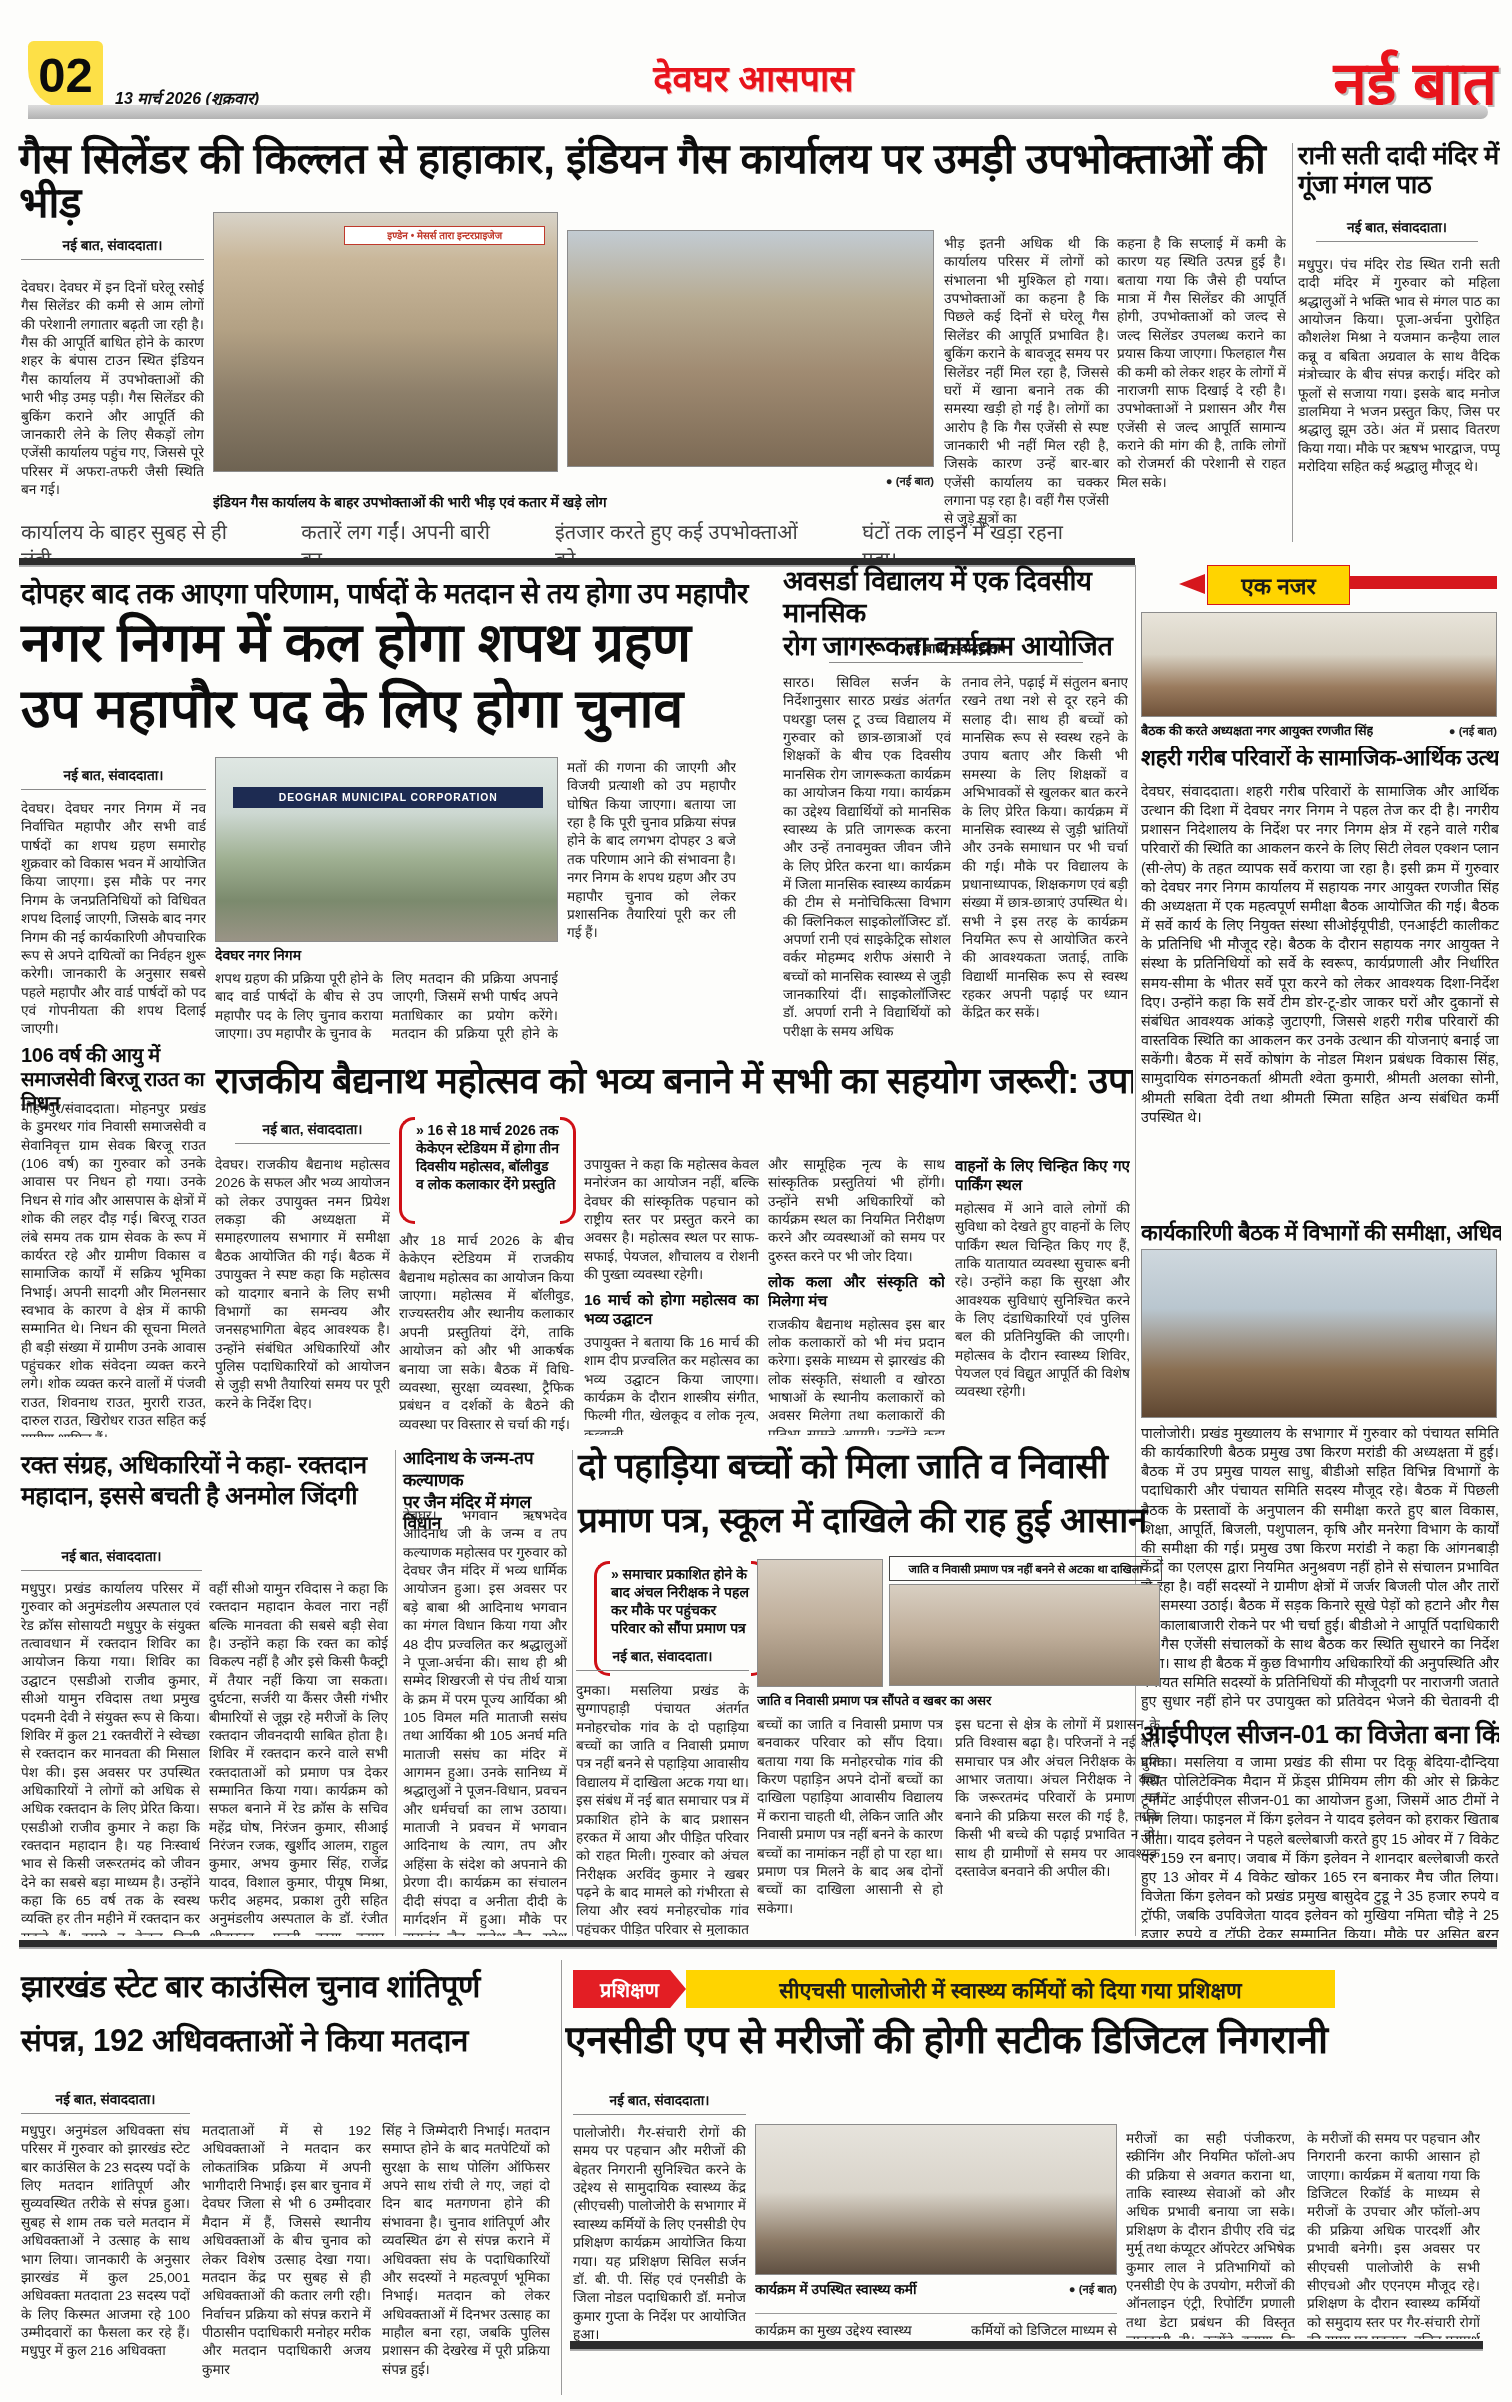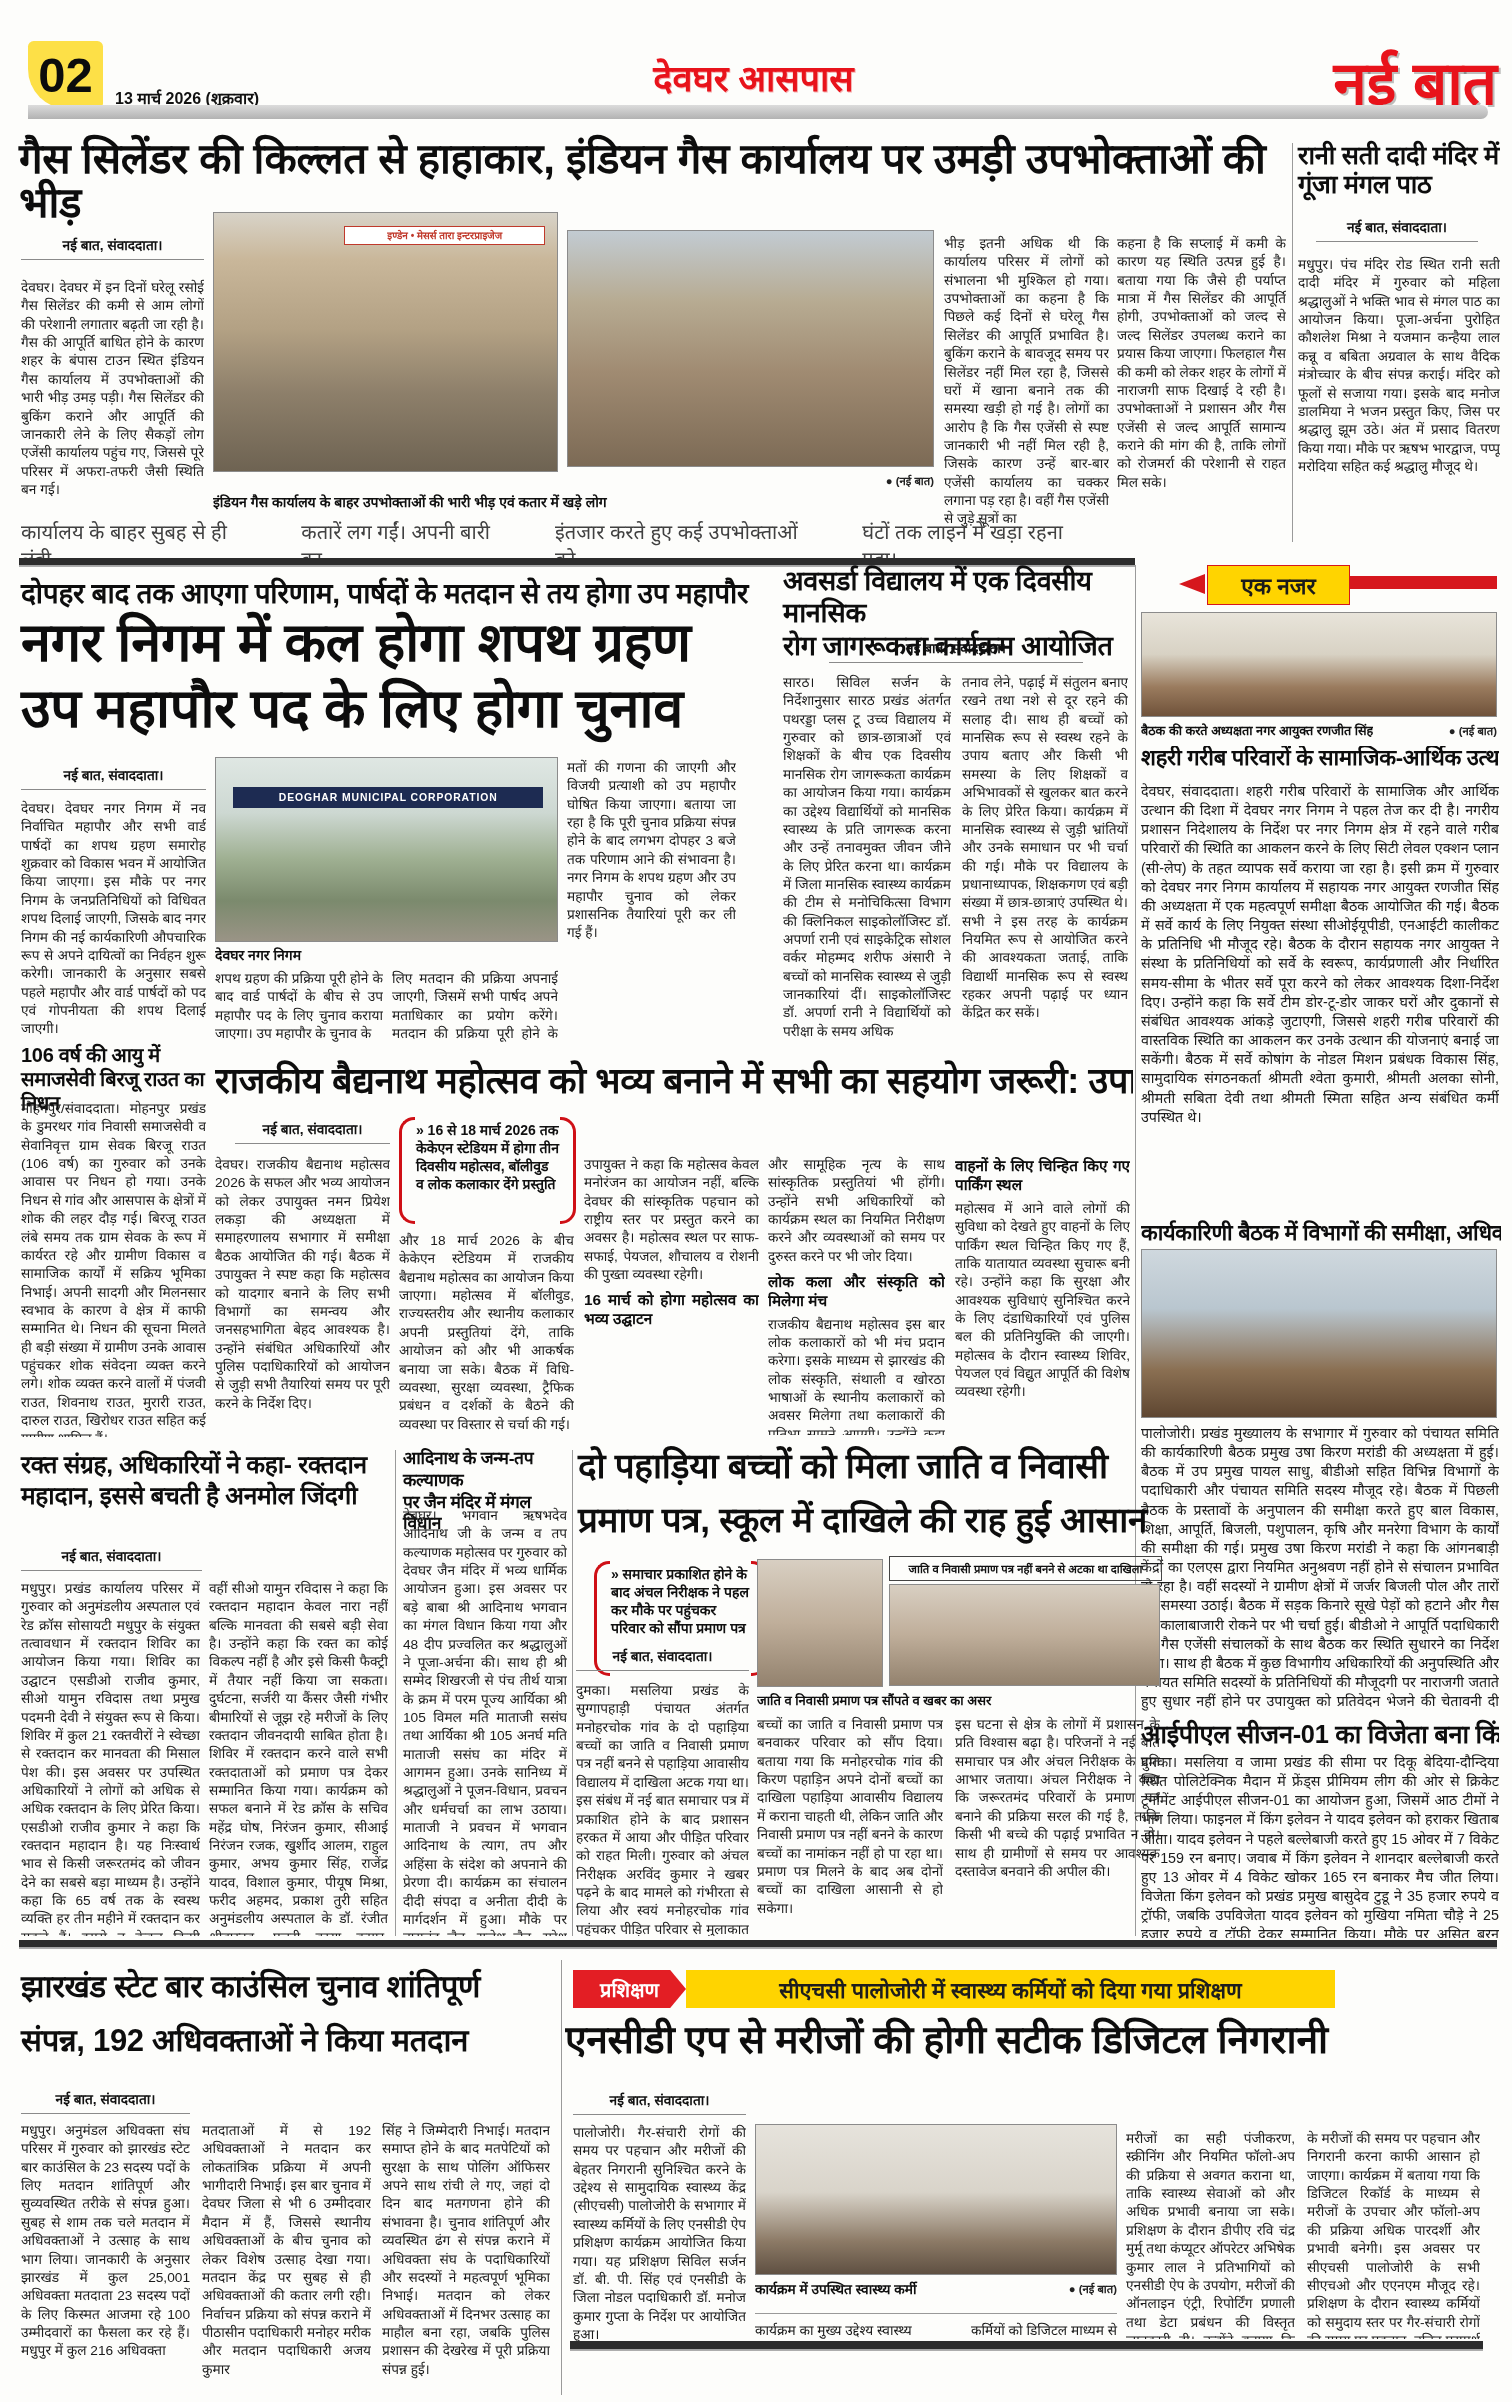--- a/index.html
+++ b/index.html
@@ -43,21 +43,21 @@
   .red{color:#e8131b;}
 </style>
 </head>
 <body>
 
 <div id="page">
 
   <div class="abs" style="left:28px;top:41px;width:75px;height:68px;background:#fde047;border-radius:5.6px 5.6px 5.6px 40px;display:flex;align-items:center;justify-content:center;">
     <span style="font-size:49px;font-weight:900;color:#0c0c0c;font-family:'Liberation Sans','DejaVu Sans',sans-serif;">02</span>
   </div>
-  <div class="abs" style="left:115px;top:87px;font-size:16px;font-weight:700;color:#111;">13 मार्च 2026 (शुक्रवार)</div>
+  <div class="abs" style="left:115px;top:87px;font-size:16px;font-weight:700;color:#111;font-style:italic;">13 मार्च 2026 (शुक्रवार)</div>
   <div class="abs red" style="left:565px;top:53px;width:377px;text-align:center;font-size:36px;font-weight:900;text-shadow:0.9px 0.9px 0 #f5b3b3;">देवघर आसपास</div>
   <div class="abs red" style="left:1224px;top:40px;width:273px;text-align:right;font-size:60px;font-weight:900;text-shadow:1.9px 1.9px 0 rgba(0,0,0,0.25);">नई बात</div>
   <div class="abs" style="left:28px;top:105px;width:1460px;height:14px;background:linear-gradient(#dcdcdc,#b2b2b2);border-radius:0 9.4px 9.4px 0;"></div>
 
   <div class="abs hl" style="left:19px;top:137px;width:1266px;font-size:42px;line-height:1.05;">गैस सिलेंडर की किल्लत से हाहाकार, इंडियन गैस कार्यालय पर उमड़ी उपभोक्ताओं की भीड़</div>
 
   <div class="abs by" style="left:21px;top:235px;width:183px;">नई बात, संवाददाता।</div>
   <div class="abs bt" style="left:21px;top:279px;width:183px;height:247px;">देवघर। देवघर में इन दिनों घरेलू रसोई गैस सिलेंडर की कमी से आम लोगों की परेशानी लगातार बढ़ती जा रही है। गैस की आपूर्ति बाधित होने के कारण शहर के बंपास टाउन स्थित इंडियन गैस कार्यालय में उपभोक्ताओं की भारी भीड़ उमड़ पड़ी। गैस सिलेंडर की बुकिंग कराने और आपूर्ति की जानकारी लेने के लिए सैकड़ों लोग एजेंसी कार्यालय पहुंच गए, जिससे पूरे परिसर में अफरा-तफरी जैसी स्थिति बन गई।</div>
 
   <div class="abs photo ph-crowd1" style="left:213px;top:212px;width:345px;height:260px;">
@@ -116,20 +116,21 @@
   <div class="abs bt" style="left:215px;top:1156px;width:175px;height:279px;">देवघर। राजकीय बैद्यनाथ महोत्सव 2026 के सफल और भव्य आयोजन को लेकर उपायुक्त नमन प्रियेश लकड़ा की अध्यक्षता में समाहरणालय सभागार में समीक्षा बैठक आयोजित की गई। बैठक में उपायुक्त ने स्पष्ट कहा कि महोत्सव को यादगार बनाने के लिए सभी विभागों का समन्वय और जनसहभागिता बेहद आवश्यक है। उन्होंने संबंधित अधिकारियों और पुलिस पदाधिकारियों को आयोजन से जुड़ी सभी तैयारियां समय पर पूरी करने के निर्देश दिए।</div>
 
   <div class="abs pq" style="left:399px;top:1117px;width:177px;height:107px;">
     <div class="pq-text"><span class="pq-arrow">»</span><span>16 से 18 मार्च 2026 तक केकेएन स्टेडियम में होगा तीन दिवसीय महोत्सव, बॉलीवुड व लोक कलाकार देंगे प्रस्तुति</span></div>
   </div>
   <div class="abs bt" style="left:399px;top:1232px;width:175px;height:203px;">और 18 मार्च 2026 के बीच केकेएन स्टेडियम में राजकीय बैद्यनाथ महोत्सव का आयोजन किया जाएगा। महोत्सव में बॉलीवुड, राज्यस्तरीय और स्थानीय कलाकार अपनी प्रस्तुतियां देंगे, ताकि आयोजन को और भी आकर्षक बनाया जा सके। बैठक में विधि-व्यवस्था, सुरक्षा व्यवस्था, ट्रैफिक प्रबंधन व दर्शकों के बैठने की व्यवस्था पर विस्तार से चर्चा की गई।</div>
 
   <div class="abs bt" style="left:584px;top:1156px;width:175px;height:279px;">
     <span>उपायुक्त ने कहा कि महोत्सव केवल मनोरंजन का आयोजन नहीं, बल्कि देवघर की सांस्कृतिक पहचान को राष्ट्रीय स्तर पर प्रस्तुत करने का अवसर है। महोत्सव स्थल पर साफ-सफाई, पेयजल, शौचालय व रोशनी की पुख्ता व्यवस्था रहेगी।</span>
     <div class="sub">16 मार्च को होगा महोत्सव का भव्य उद्घाटन</div>
+    <span>उपायुक्त ने बताया कि 16 मार्च की शाम दीप प्रज्वलित कर महोत्सव का भव्य उद्घाटन किया जाएगा। कार्यक्रम के दौरान शास्त्रीय संगीत, फिल्मी गीत, खेलकूद व लोक नृत्य, कव्वाली</span>
   </div>
   <div class="abs bt" style="left:768px;top:1156px;width:177px;height:279px;">
     <span>और सामूहिक नृत्य के साथ सांस्कृतिक प्रस्तुतियां भी होंगी। उन्होंने सभी अधिकारियों को कार्यक्रम स्थल का नियमित निरीक्षण करने और व्यवस्थाओं को समय पर दुरुस्त करने पर भी जोर दिया।</span>
     <div class="sub">लोक कला और संस्कृति को मिलेगा मंच</div>
     <span>राजकीय बैद्यनाथ महोत्सव इस बार लोक कलाकारों को भी मंच प्रदान करेगा। इसके माध्यम से झारखंड की लोक संस्कृति, संथाली व खोरठा भाषाओं के स्थानीय कलाकारों को अवसर मिलेगा तथा कलाकारों की प्रतिभा सामने आएगी। उन्होंने कहा कि जिला प्रशासन महोत्सव को लेकर एक निश्चित कार्ययोजना पर काम कर रहा है।</span>
   </div>
   <div class="abs bt" style="left:955px;top:1156px;width:175px;height:279px;">
     <div class="sub" style="margin-top:0;">वाहनों के लिए चिन्हित किए गए पार्किंग स्थल</div>
     <span>महोत्सव में आने वाले लोगों की सुविधा को देखते हुए वाहनों के लिए पार्किंग स्थल चिन्हित किए गए हैं, ताकि यातायात व्यवस्था सुचारू बनी रहे। उन्होंने कहा कि सुरक्षा और आवश्यक सुविधाएं सुनिश्चित करने के लिए दंडाधिकारियों एवं पुलिस बल की प्रतिनियुक्ति की जाएगी। महोत्सव के दौरान स्वास्थ्य शिविर, पेयजल एवं विद्युत आपूर्ति की विशेष व्यवस्था रहेगी।</span>
   </div>

